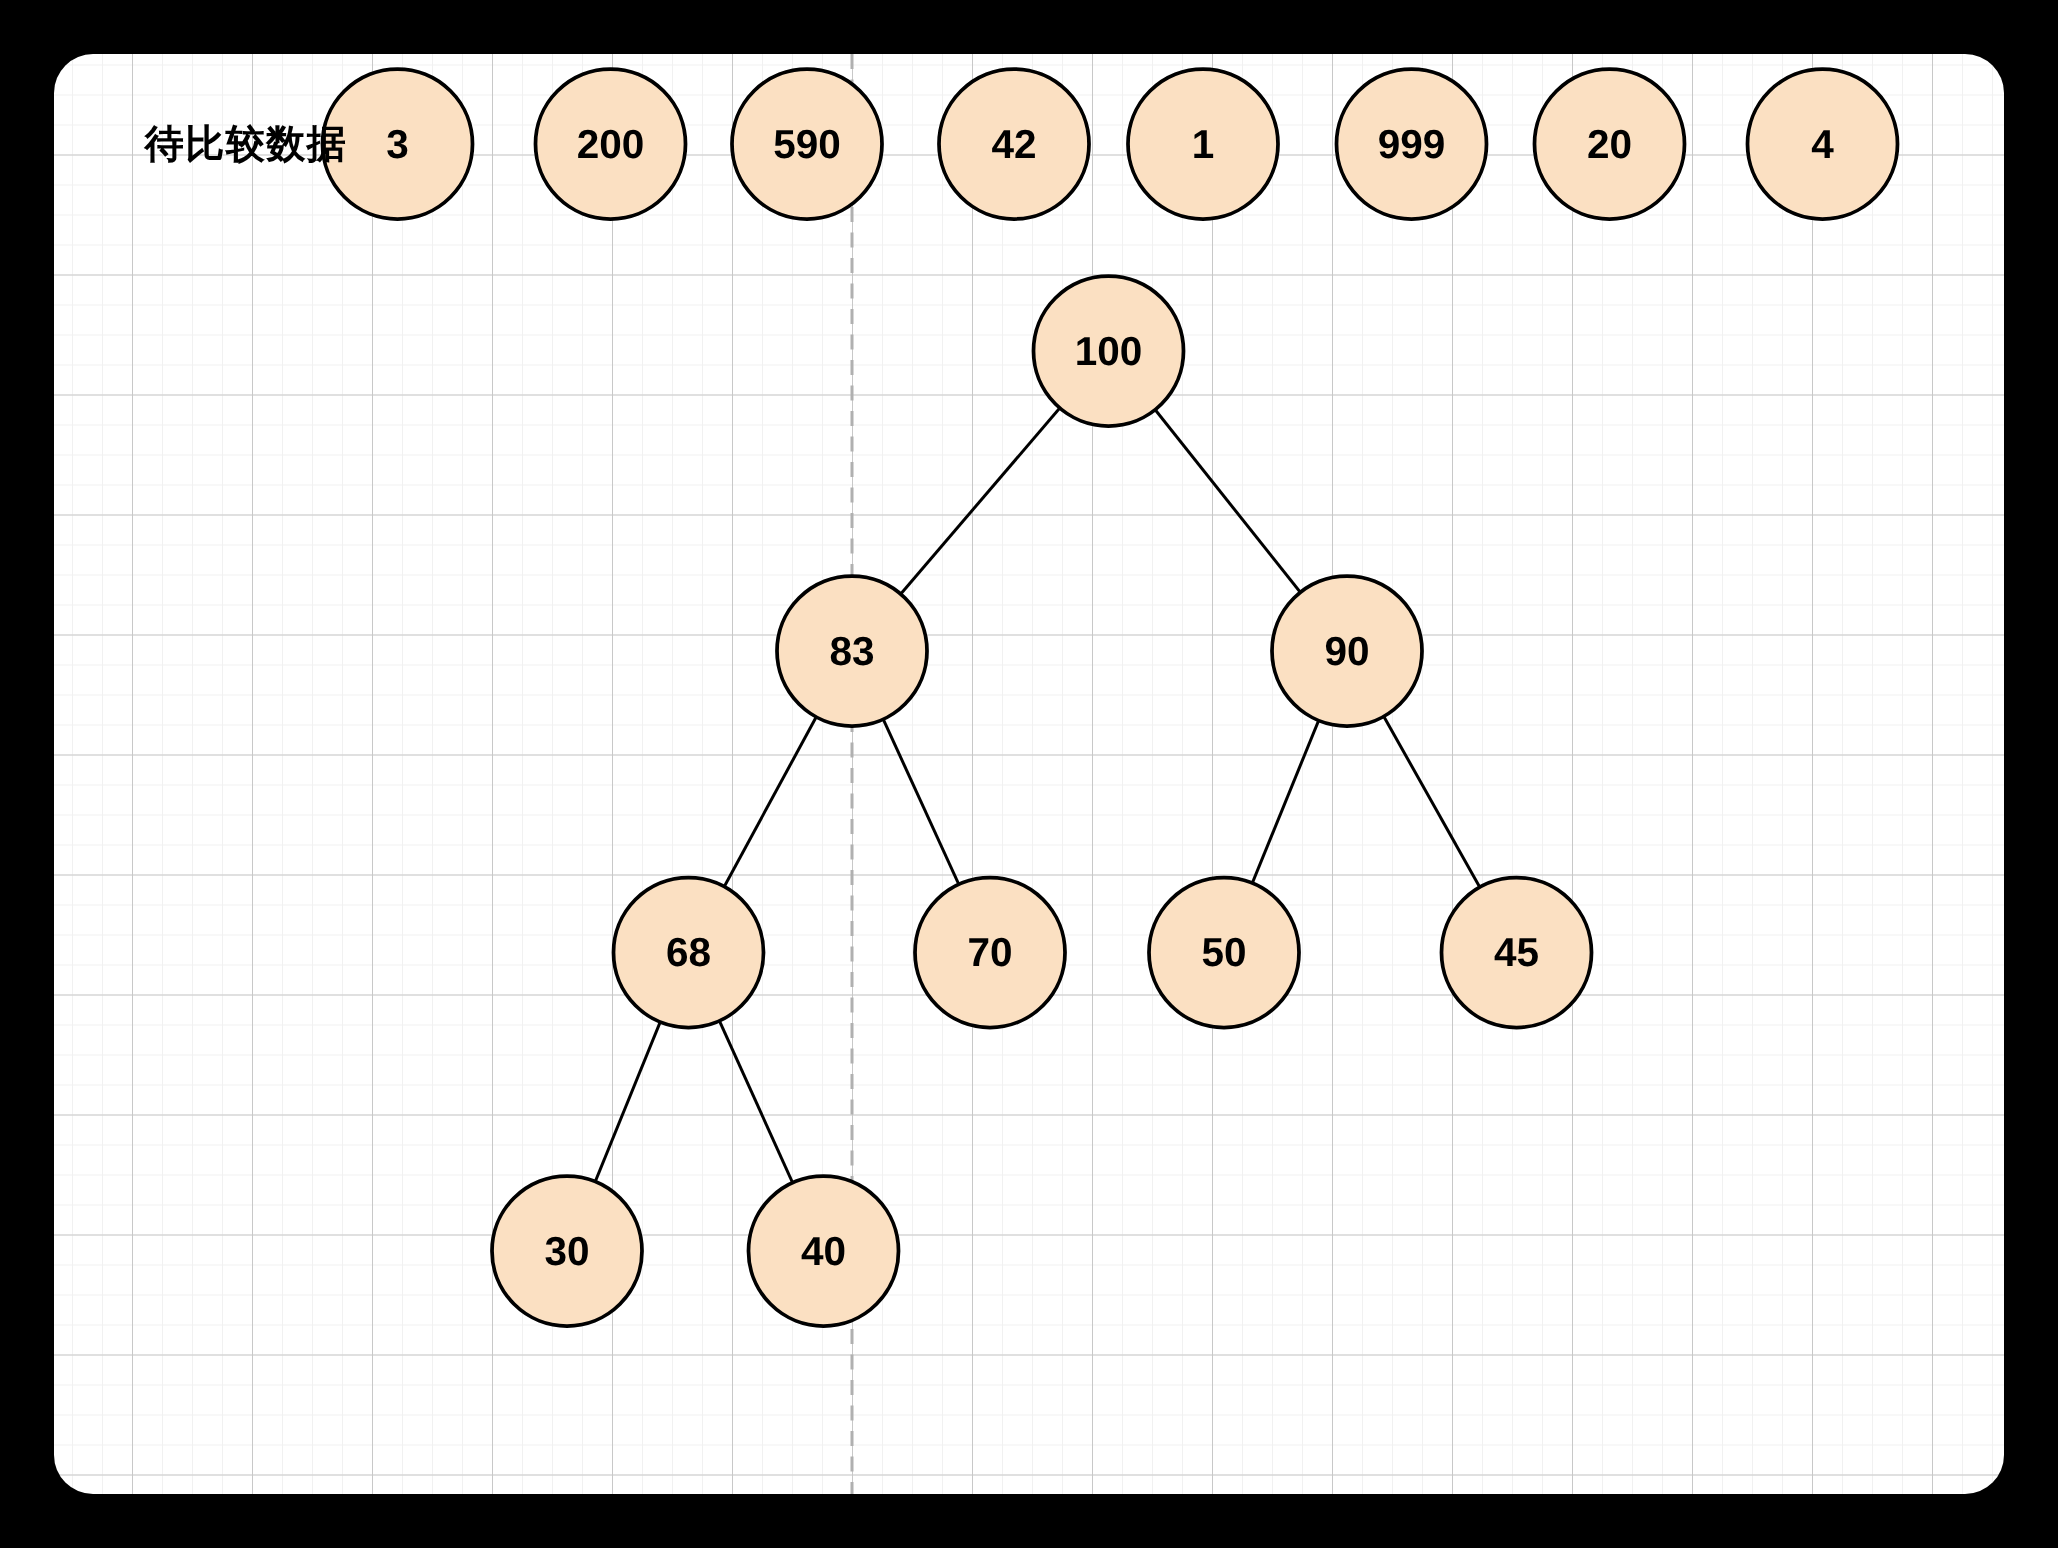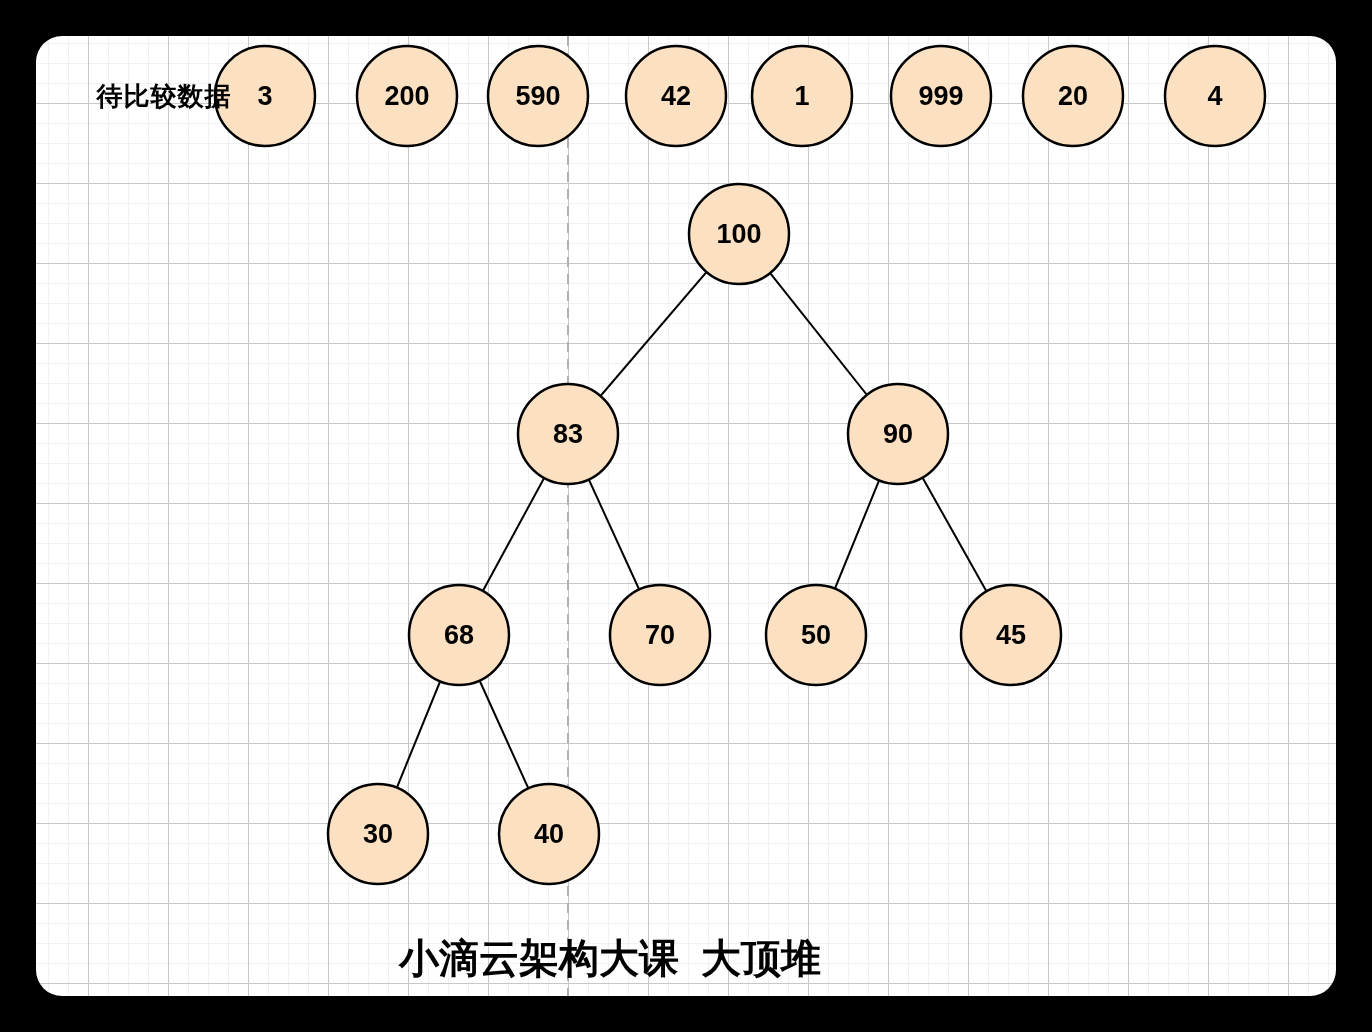--- a/index.html
+++ b/index.html
@@ -139,15 +139,14 @@
         <g>
           <circle cx="342" cy="798" r="50" fill="#fbe0c2" stroke="#000000" stroke-width="2.5"></circle>
           <text x="342" y="798" text-anchor="middle" dominant-baseline="central" font-size="27" class="node-text">30</text>
         </g>
         <g>
           <circle cx="513" cy="798" r="50" fill="#fbe0c2" stroke="#000000" stroke-width="2.5"></circle>
           <text x="513" y="798" text-anchor="middle" dominant-baseline="central" font-size="27" class="node-text">40</text>
         </g>
       </svg>
     <div class="pending-label">待比较数据</div>
-    <div class="caption">小滴云架构大课  大顶堆</div>
   </div>
 </div>
 
 </body></html>

